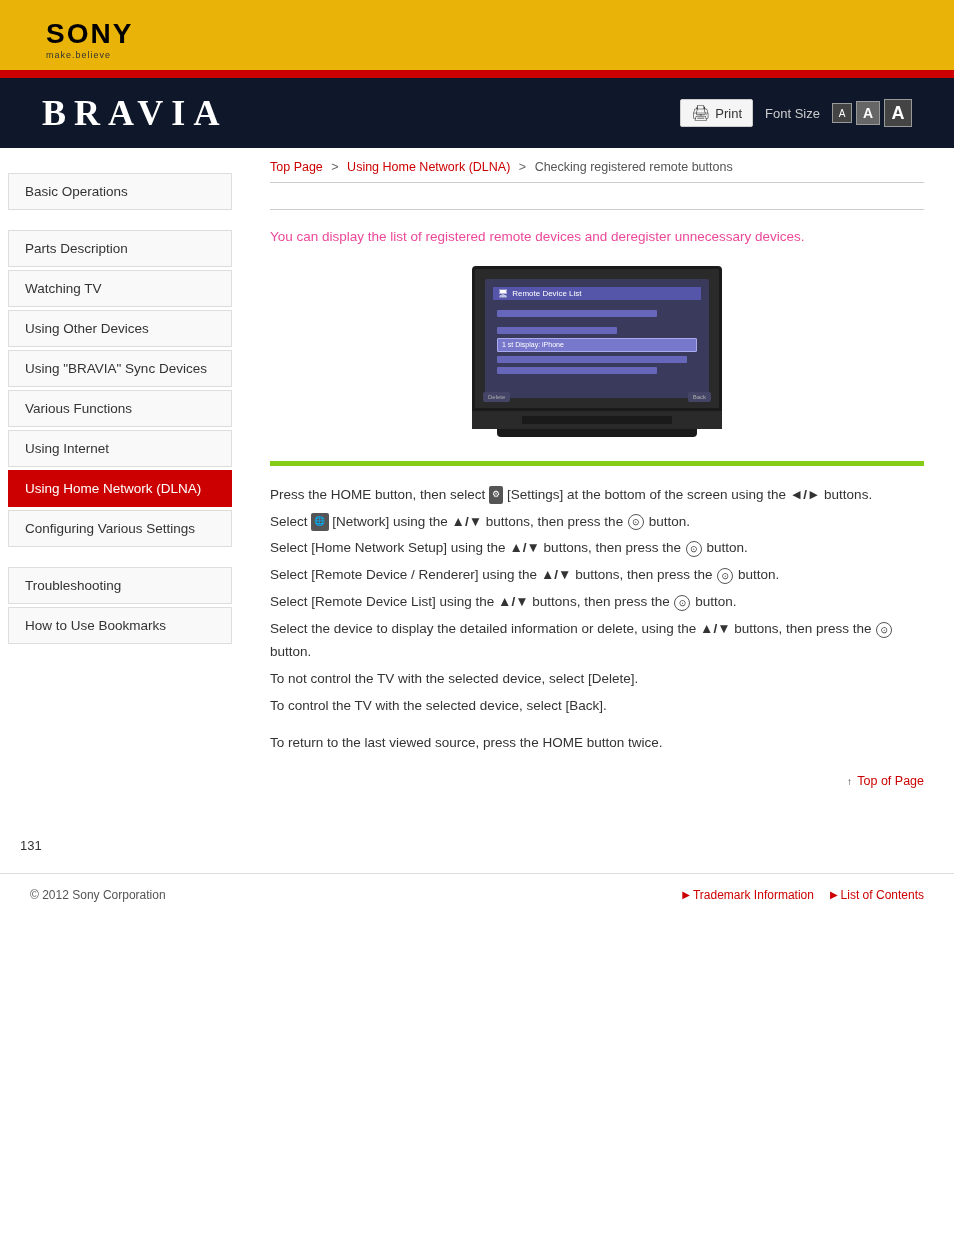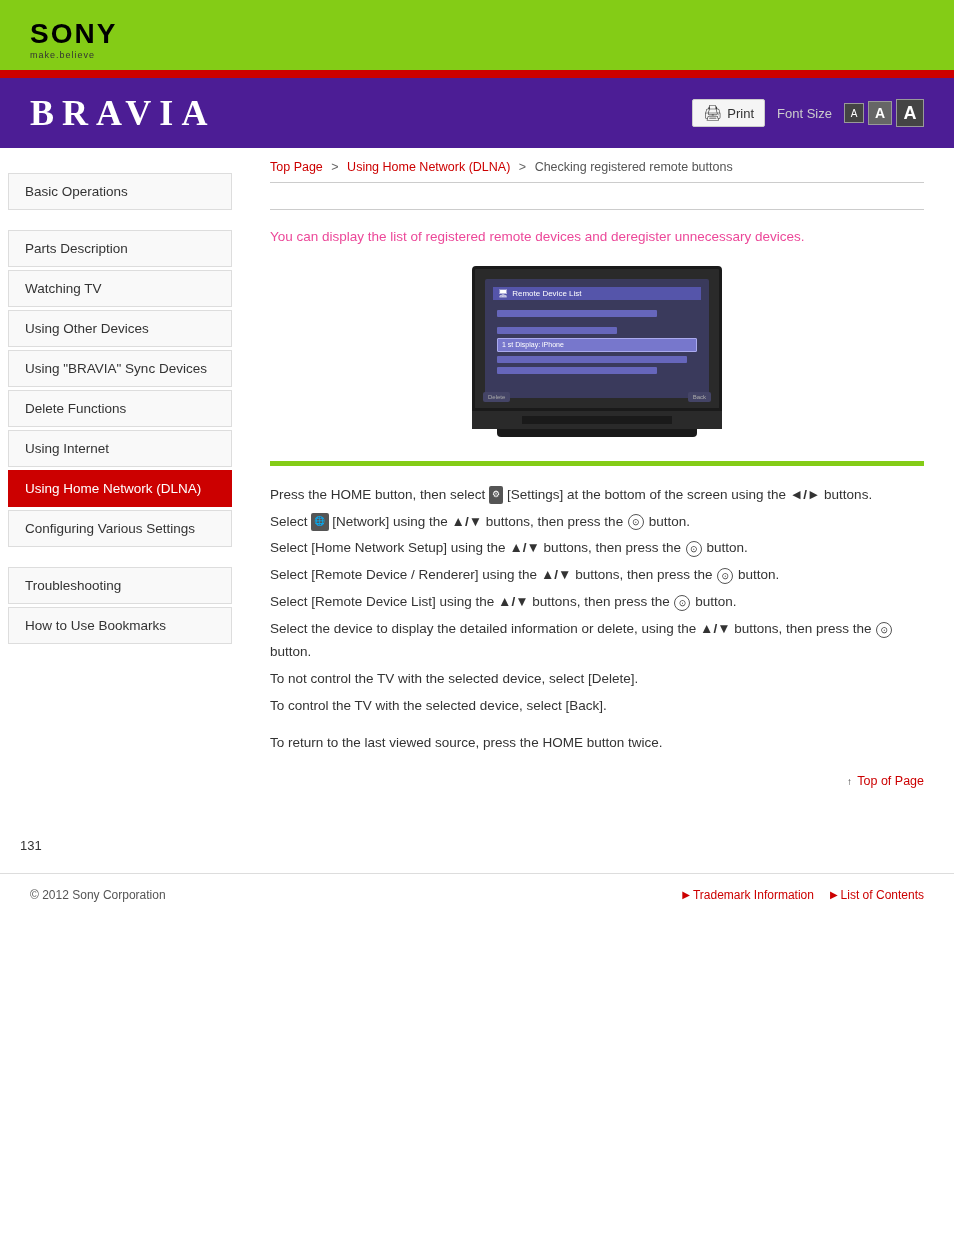--- a/index.html
+++ b/index.html
@@ -7,22 +7,22 @@
       font-family: Arial, Helvetica, sans-serif;
       font-size: 14px;
       color: #333;
       background: #fff;
       width: 954px;
       min-height: 1235px;
     }
 
     
     .top-bar {
-      padding: 18px 30px 10px 30px;
-      background: #84cc16;
+      padding: 18px 30px 10px 46px;
+      background: #eab308;
     }
     .sony-logo {
       display: flex;
       flex-direction: column;
       align-items: flex-start;
     }
     .sony-text {
       font-size: 28px;
       font-weight: 900;
       letter-spacing: 2px;
@@ -37,22 +37,22 @@
 
     
     .red-banner {
       background: #cc0000;
       height: 8px;
       width: 100%;
     }
 
     
     .bravia-header {
-      background: #4c1d95;
-      padding: 14px 30px;
+      background: #0f172a;
+      padding: 14px 42px;
       display: flex;
       align-items: center;
       justify-content: space-between;
     }
     .bravia-title {
       font-size: 36px;
       font-weight: bold;
       color: #fff;
       letter-spacing: 8px;
       text-transform: uppercase;
@@ -375,21 +375,21 @@
     <div class="sidebar-item">
       <span>Watching TV</span>
     </div>
     <div class="sidebar-item">
       <span>Using Other Devices</span>
     </div>
     <div class="sidebar-item">
       <span>Using "BRAVIA" Sync Devices</span>
     </div>
     <div class="sidebar-item">
-      <span>Delete Functions</span>
+      <span>Various Functions</span>
     </div>
     <div class="sidebar-item">
       <span>Using Internet</span>
     </div>
     <div class="sidebar-item active">
       <span>Using Home Network (DLNA)</span>
     </div>
     <div class="sidebar-item">
       <span>Configuring Various Settings</span>
     </div>

